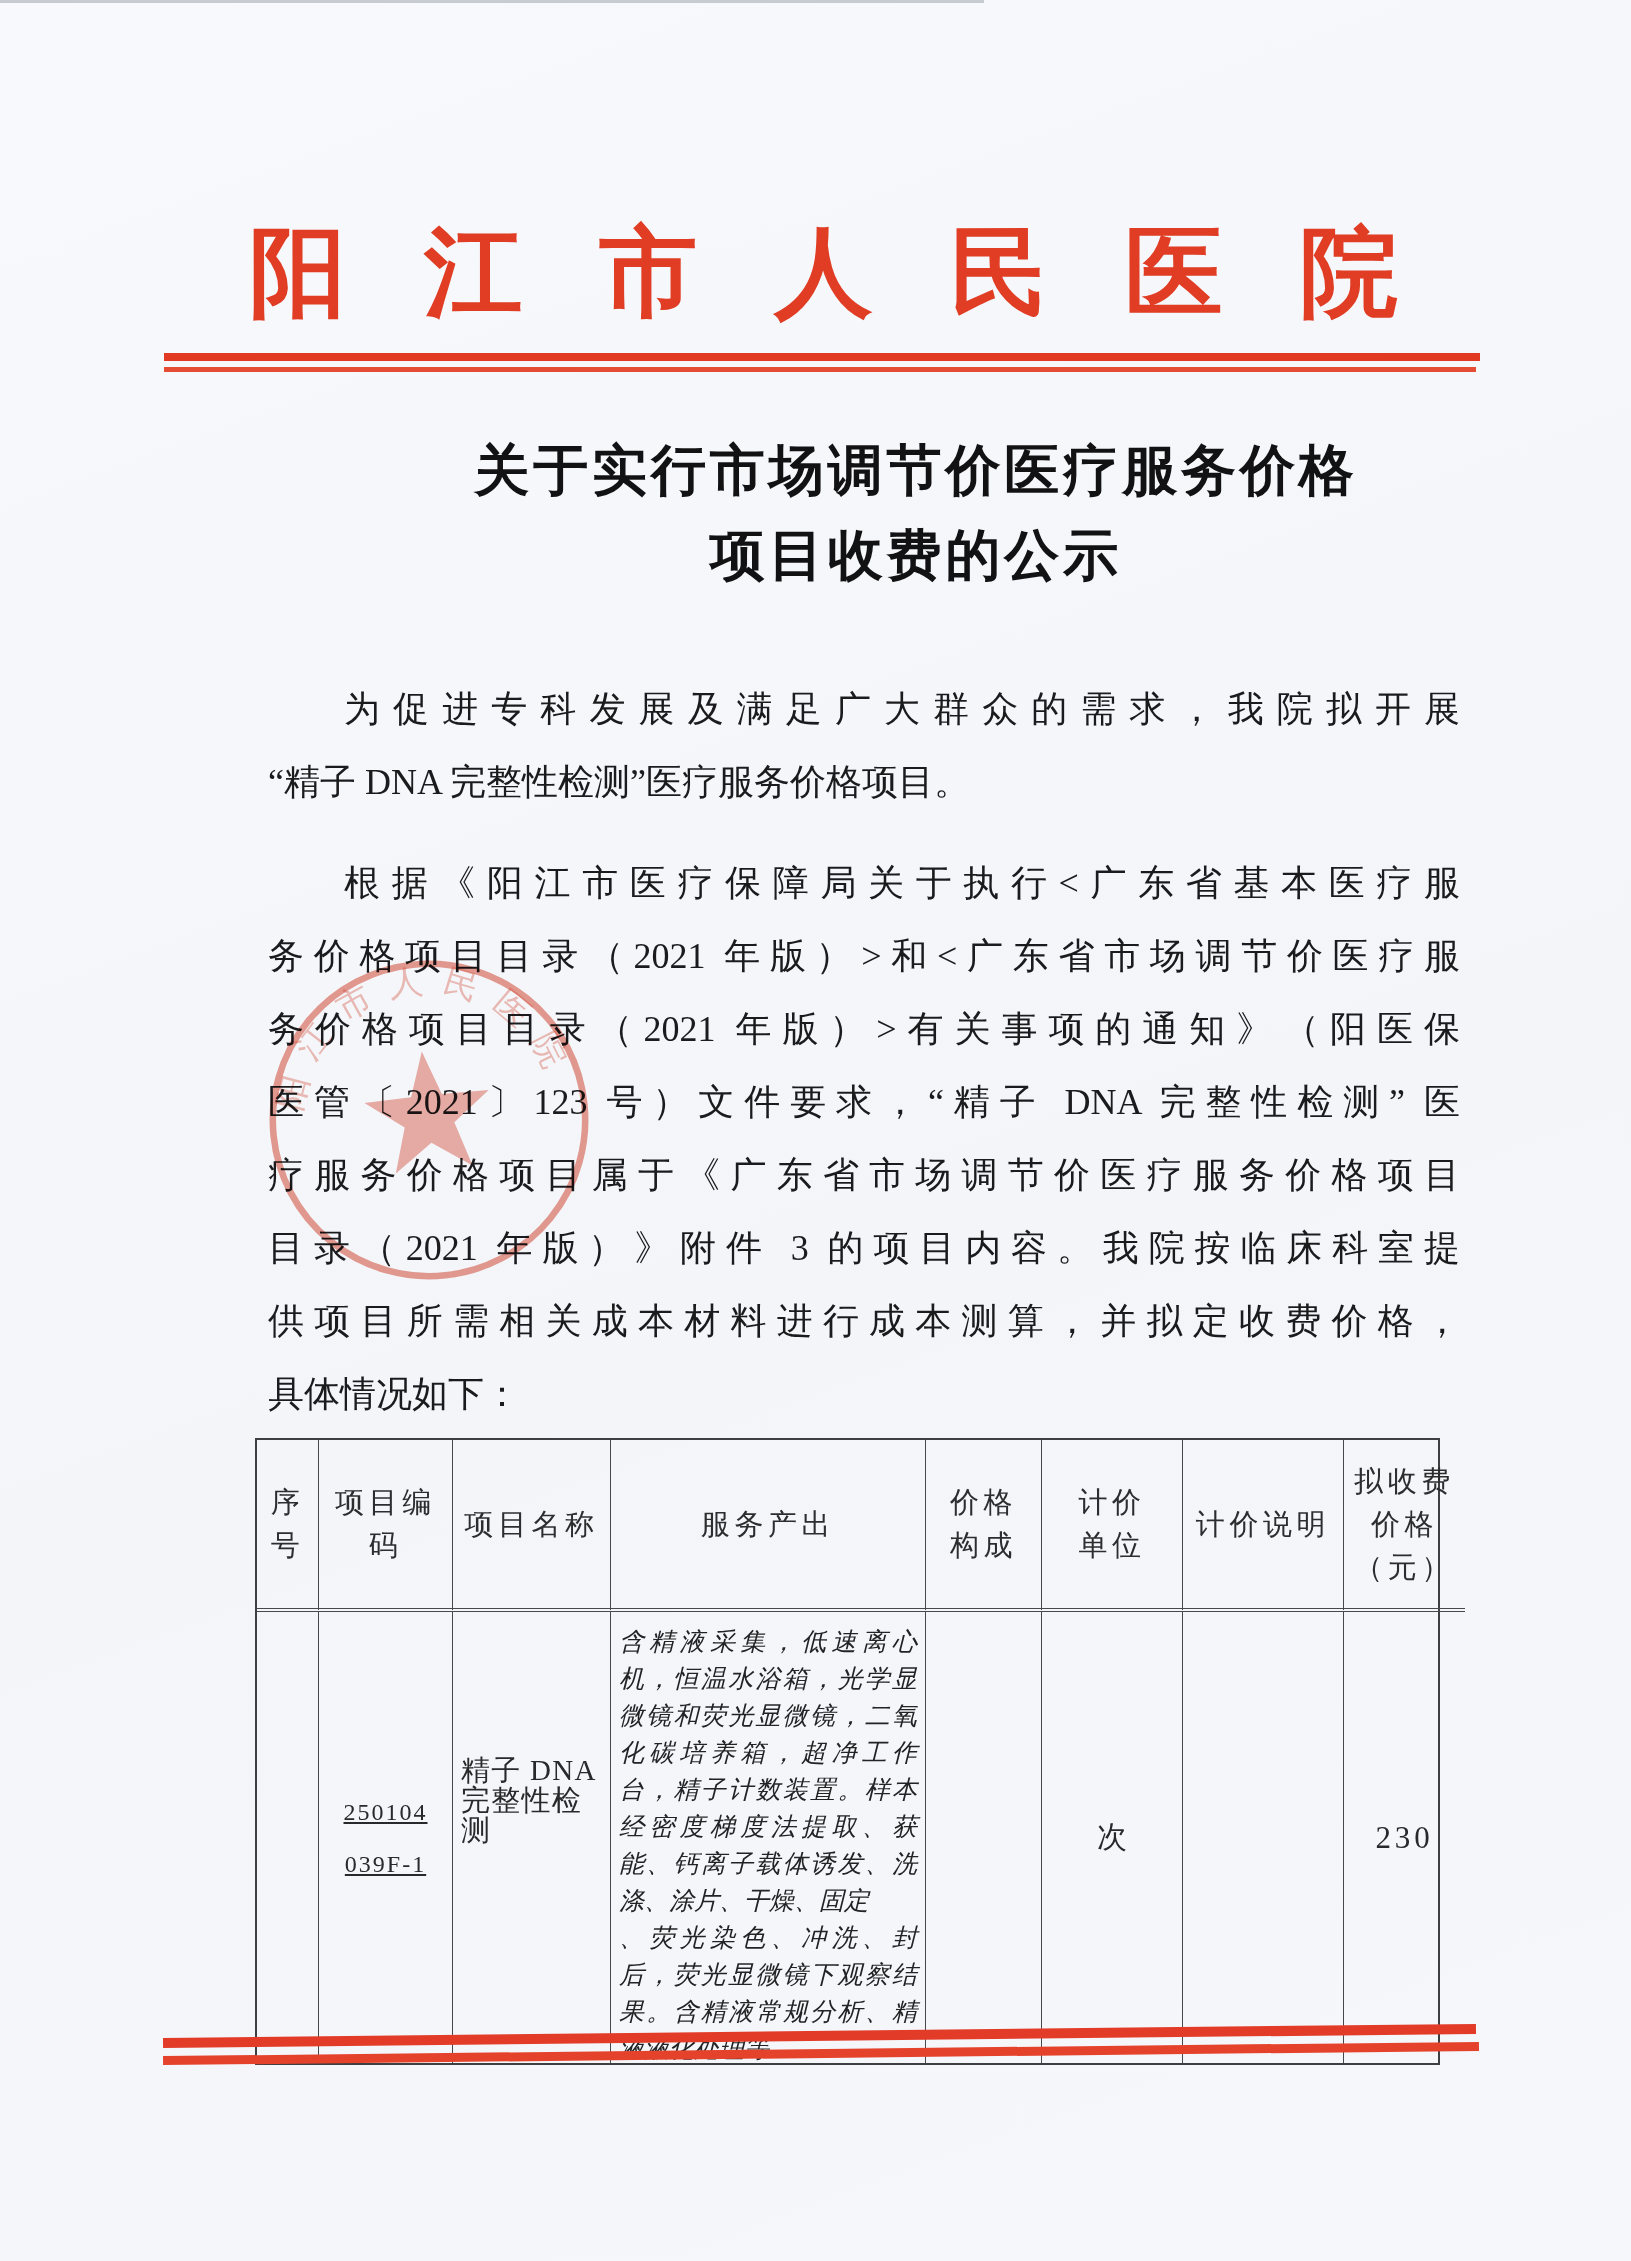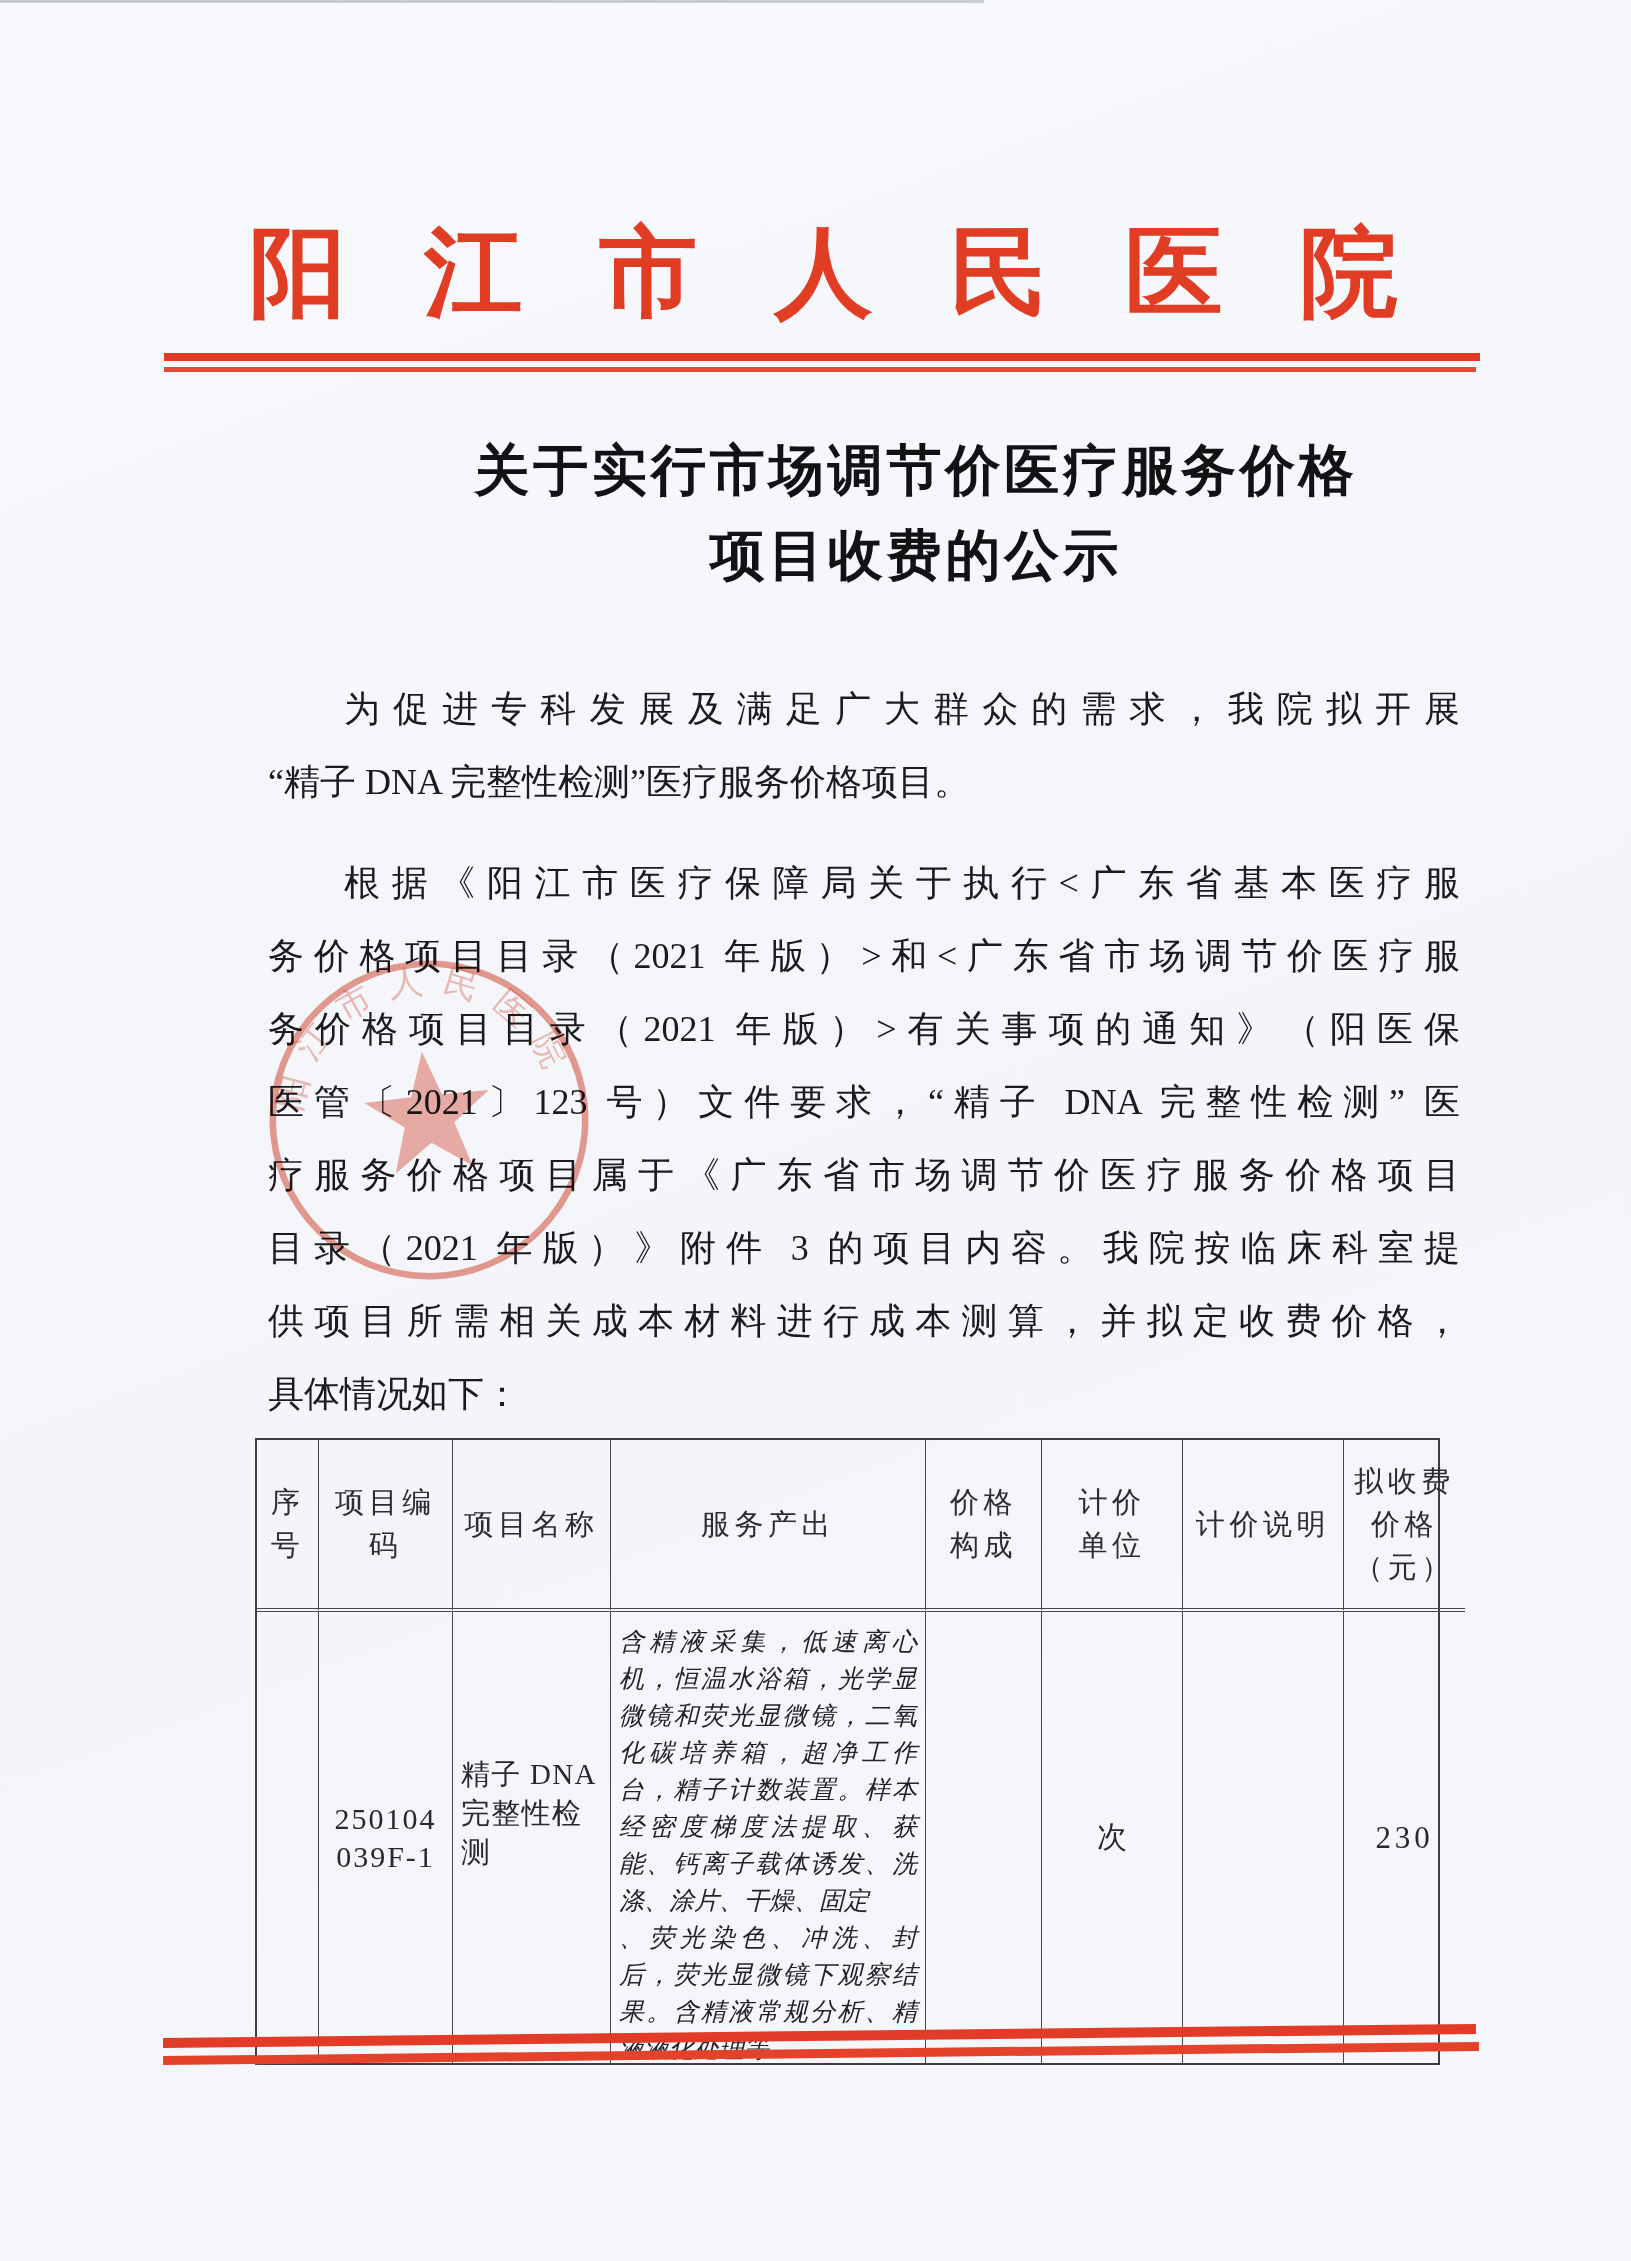--- a/index.html
+++ b/index.html
@@ -60,22 +60,22 @@
   .pt>div:nth-child(8n){border-right:none;}
   .hc{
     border-bottom:4.6px double #46484a !important;
     display:flex;align-items:center;justify-content:center;
     text-align:center;font-size:29px;line-height:43px;letter-spacing:4.6px;
     padding:0 9.2px;color:#2c2d2f;
   }
   .hc.pad-wide{padding:0 29px;}
   .hc.pad-wide2{padding:0 23.6px;font-family:Liberation Serif, serif;}
   .dc{display:flex;align-items:center;justify-content:center;text-align:center;color:#28292b;}
-  .dc-code{font-size:30px;line-height:38px;letter-spacing:2px;white-space:pre-line;}
-  .dc-name{font-size:29px;line-height:39px;letter-spacing:1.3px;display:block;padding:143px 7.9px 0;text-align:left;box-sizing:border-box;}
+  .dc-code{font-size:24px;line-height:52px;letter-spacing:2px;white-space:pre-line;text-decoration:underline;}
+  .dc-name{font-size:29px;line-height:30px;letter-spacing:1.3px;display:block;padding:143px 7.9px 0;text-align:left;box-sizing:border-box;}
   .dc-output{
     display:block;align-items:flex-start;text-align:justify;
     font-family:"Liberation Sans","DejaVu Sans",sans-serif;
     font-size:25px;line-height:37px;color:#222325;
     padding:10.5px 7.9px 0;white-space:pre-wrap;box-sizing:border-box;font-style:italic;
   }
   .dc-unit{font-size:30px;}
   .dc-price{font-size:31px;letter-spacing:3.9px;}
 
   

